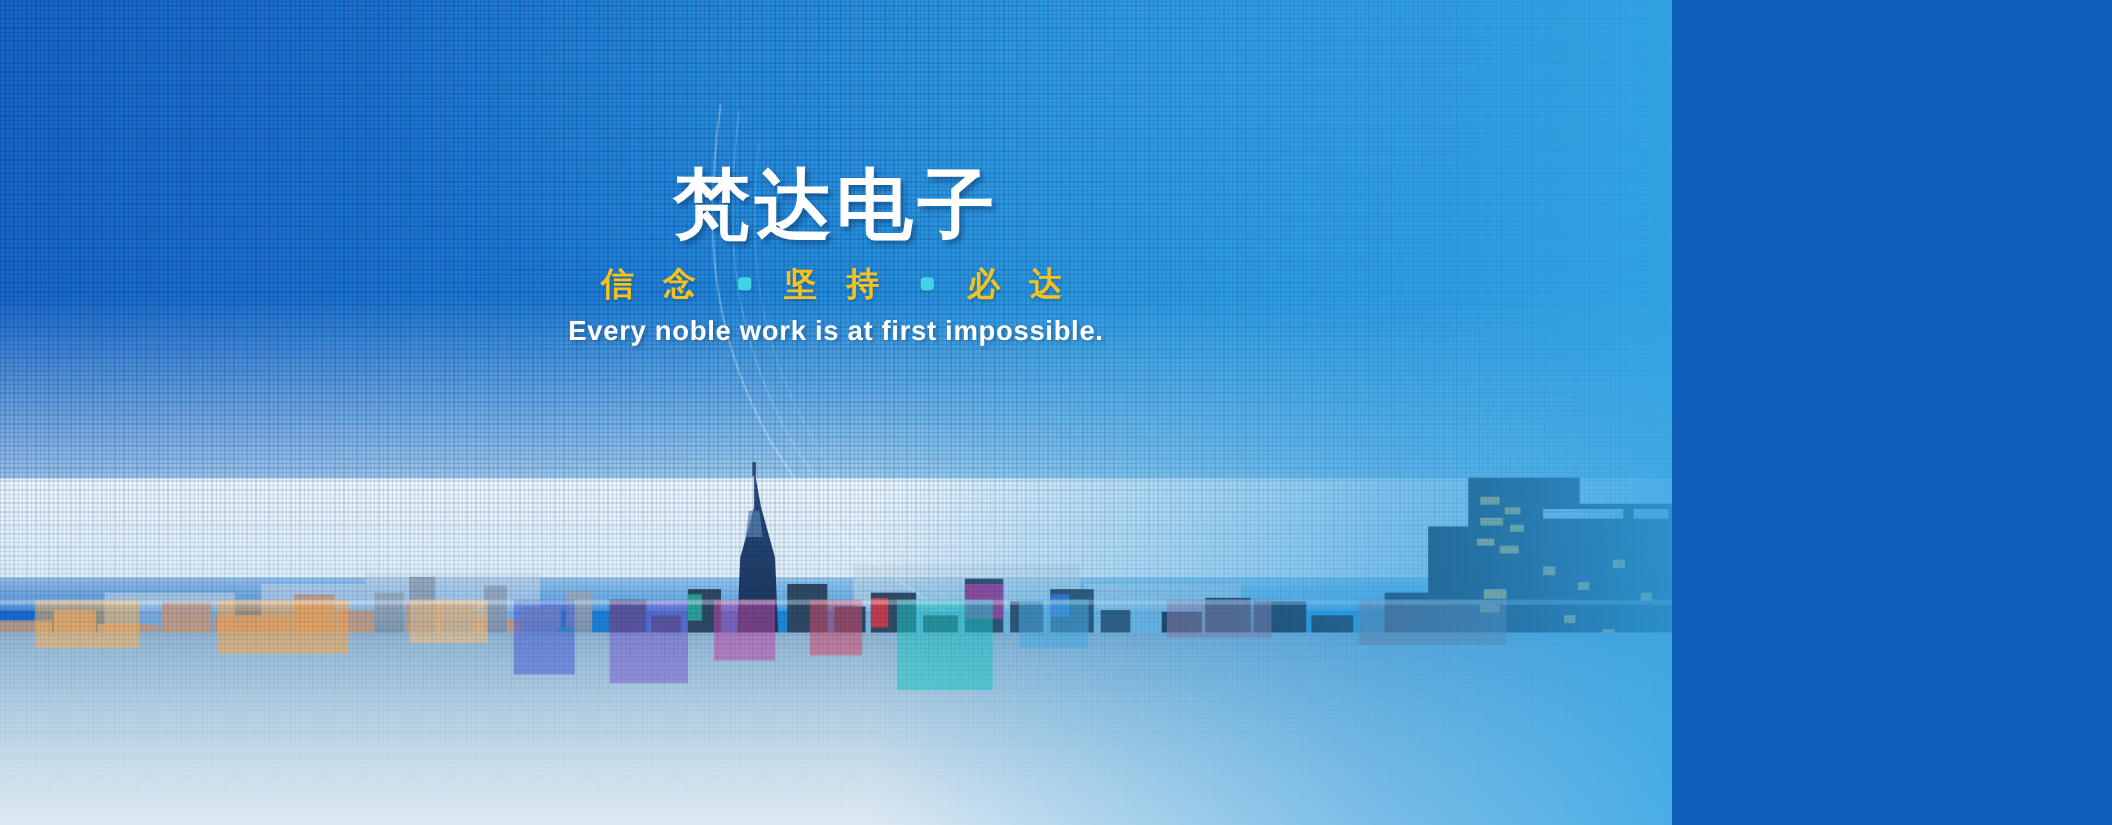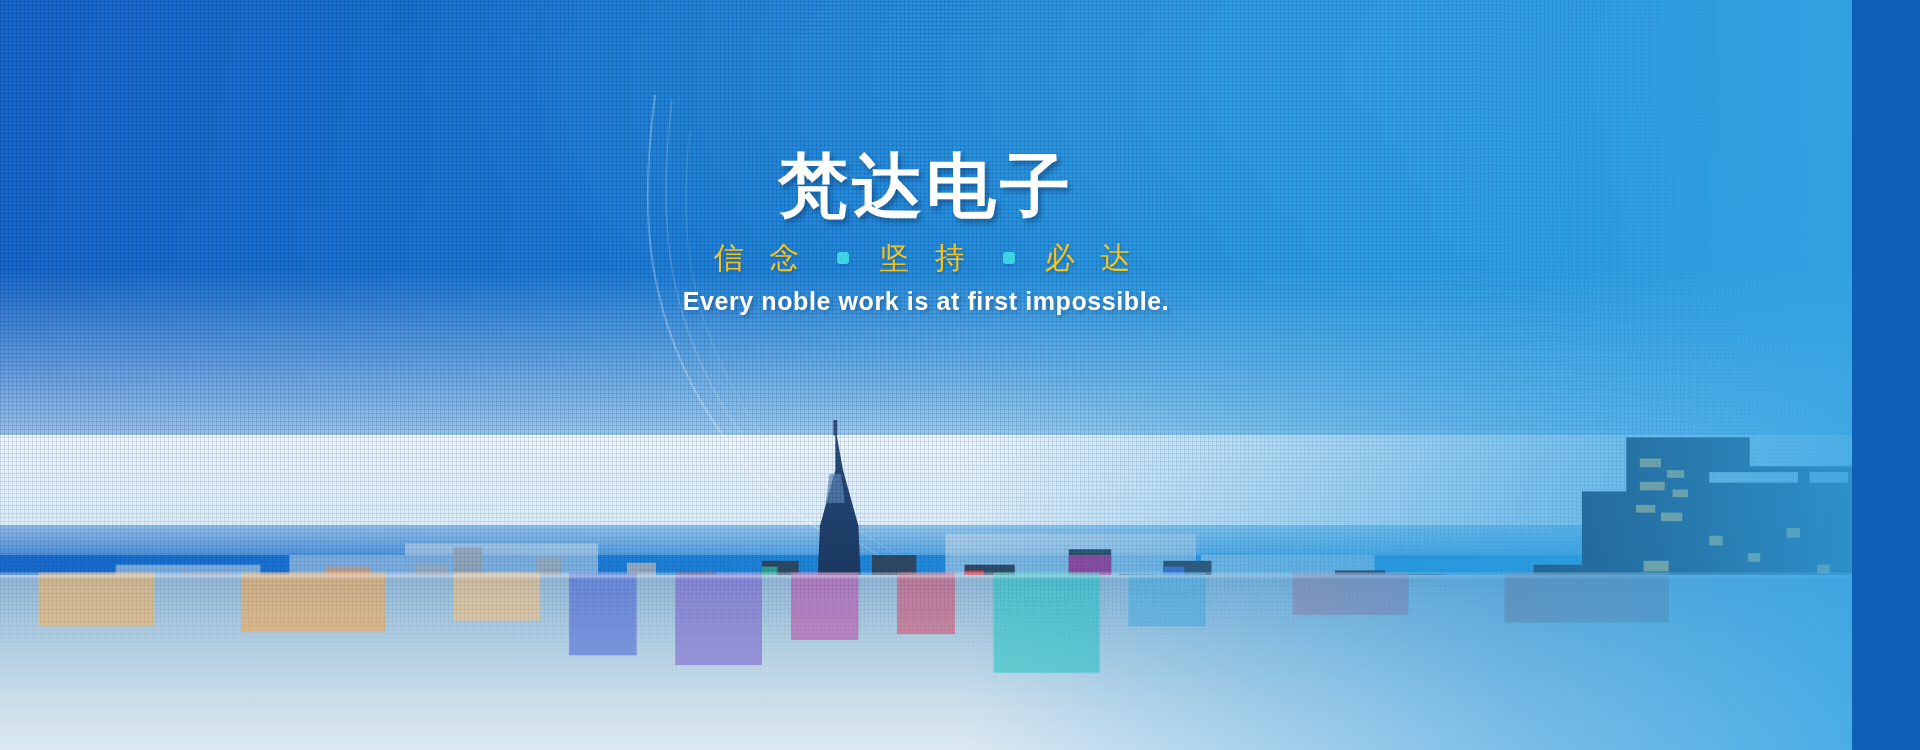--- a/index.html
+++ b/index.html
@@ -2,21 +2,21 @@
 <html><head>
 <meta charset="utf-8">
 <title>Banner</title>
 <style>
   * { margin:0; padding:0; box-sizing:border-box; }
   html,body{ width:1920px; height:750px; overflow:hidden; background:#0d5fb8; }
   body{ font-family:"Liberation Sans", sans-serif; }
 
   .banner{
     position:relative;
-    width:1852px; height:750px;
+    width:1520px; height:750px;
     overflow:hidden;
   }
 
   
   .sky{
     position:absolute; inset:0;
     background:
       radial-gradient(120% 90% at 88% 8%, rgba(56,160,226,.95) 0%, rgba(56,160,226,0) 55%),
       linear-gradient(100deg, #1667c8 0%, #1a72cf 22%, #1e86d8 48%, #2597dd 70%, #34a6e4 100%);
   }
@@ -70,21 +70,21 @@
   }
   .title{
     font-size:70px; font-weight:bold; color:#ffffff;
     letter-spacing:4px; line-height:1.05;
     text-shadow:3px 4px 5px rgba(8,48,96,.45);
     font-family:"DejaVu Sans","Liberation Sans",sans-serif;
   }
   .slogan{
     margin-top:14px;
     display:flex; justify-content:center; align-items:center; gap:28px;
-    font-size:30px; font-weight:normal; color:#f7c21c;
+    font-size:30px; font-weight:bold; color:#f7c21c;
     letter-spacing:8px;
     text-shadow:1px 2px 3px rgba(10,60,110,.35);
     font-family:"DejaVu Sans","Liberation Sans",sans-serif;
   }
   .slogan .word{ padding:0 2px; }
   .dot{
     width:12px; height:12px; border-radius:3px;
     background:#3fd3e6; display:inline-block; flex:0 0 auto;
     box-shadow:0 1px 2px rgba(10,60,110,.3);
   }

